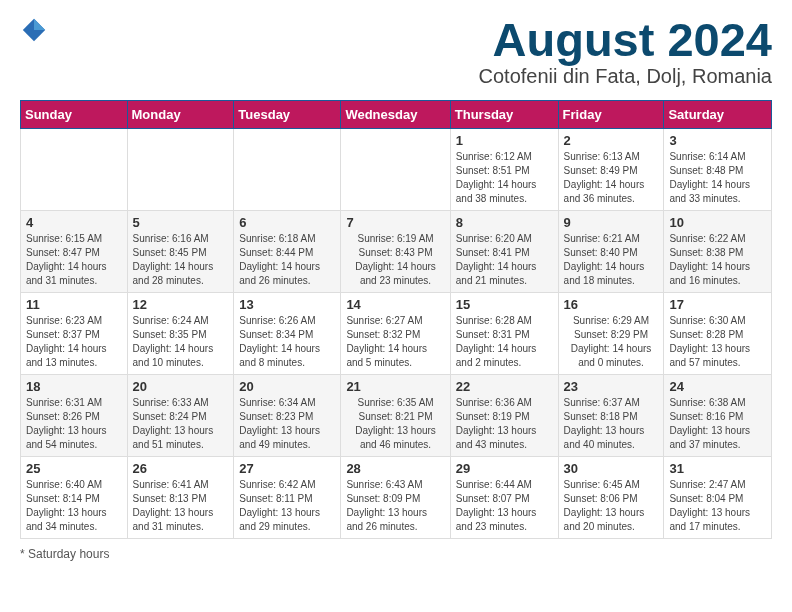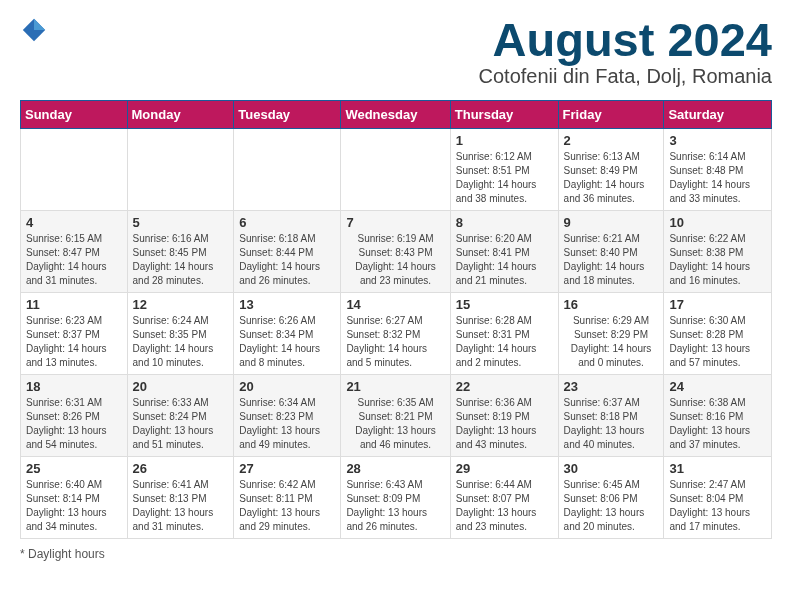--- a/index.html
+++ b/index.html
@@ -325,14 +325,14 @@
           <div class="day-number">31</div>
           <div class="day-info" style="white-space: pre-line;">Sunrise: 2:47 AM
 Sunset: 8:04 PM
 Daylight: 13 hours and 17 minutes.</div>
         </td>
       </tr>
     </tbody>
 </table>
 
 <div class="footer-note">
-  * <span>Daylight hours</span>
+  * <span>Saturday hours</span>
 </div>
 
 </body></html>

